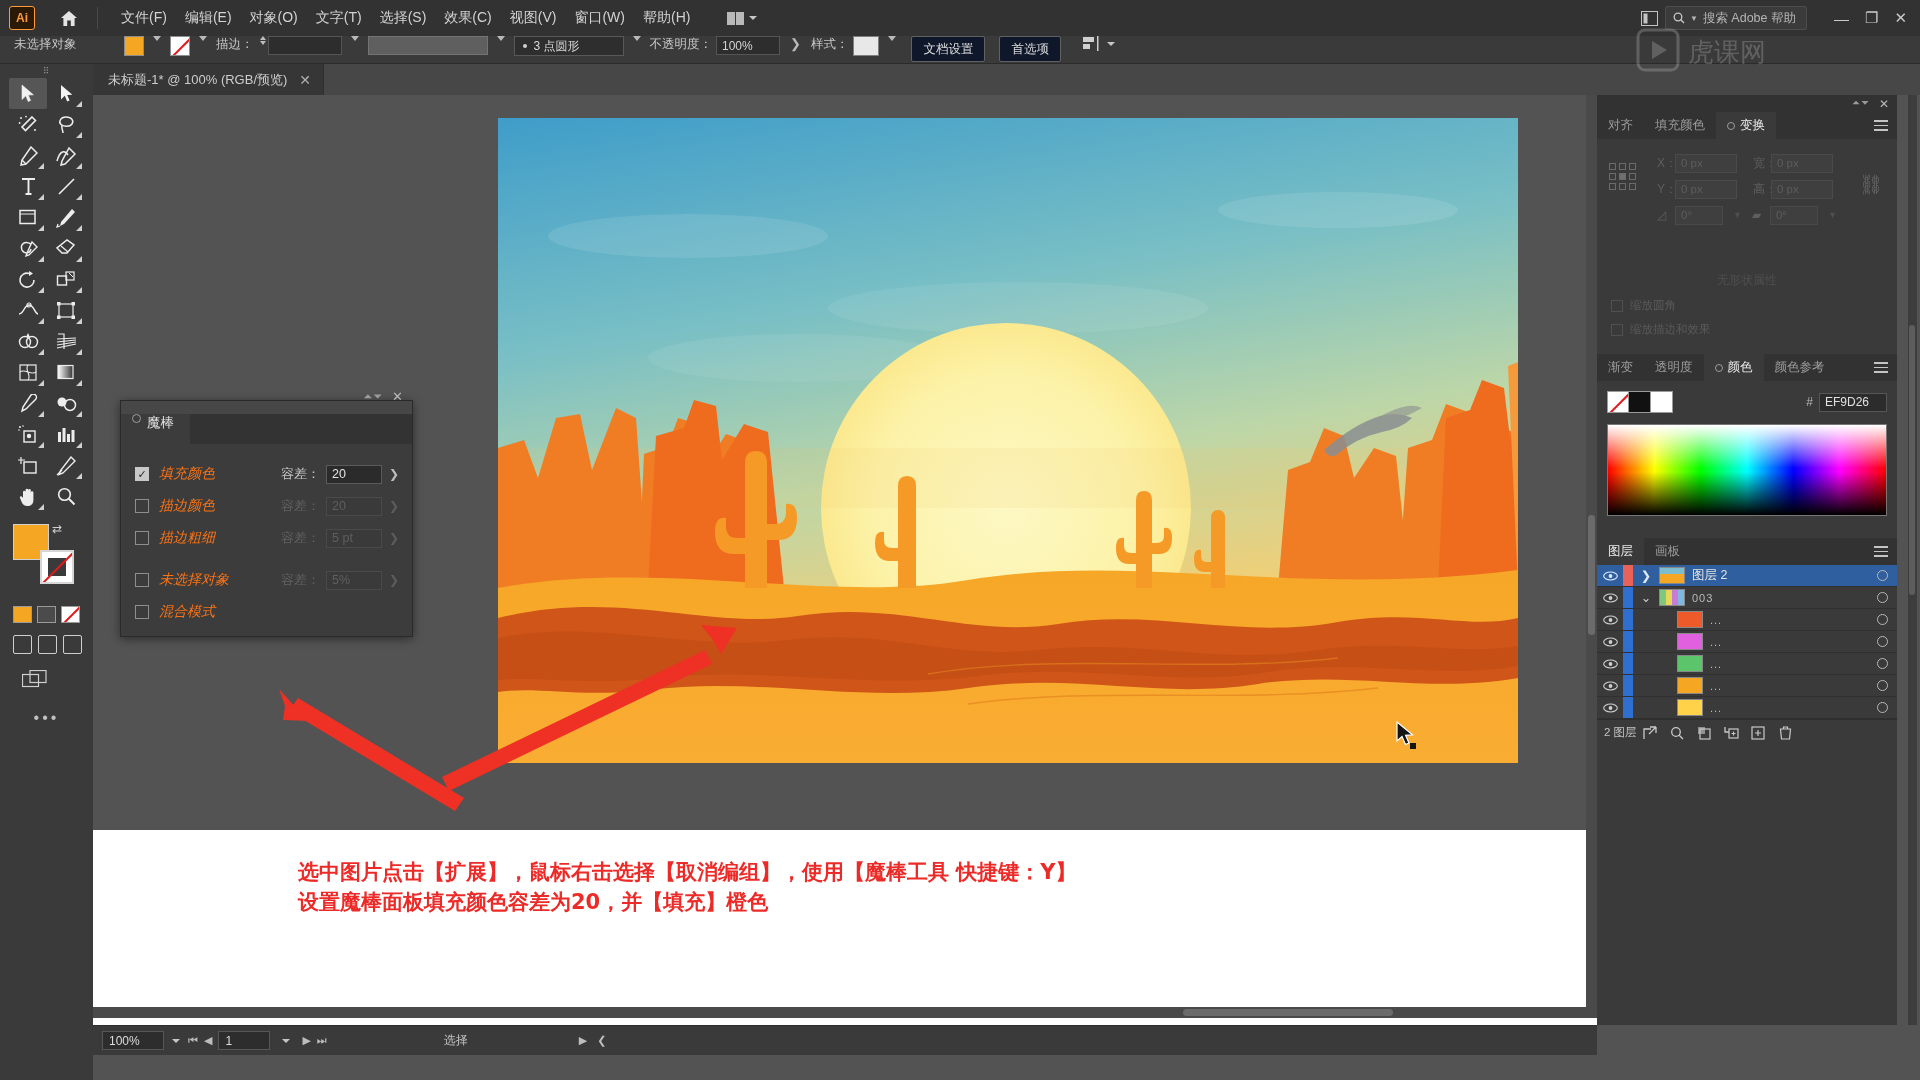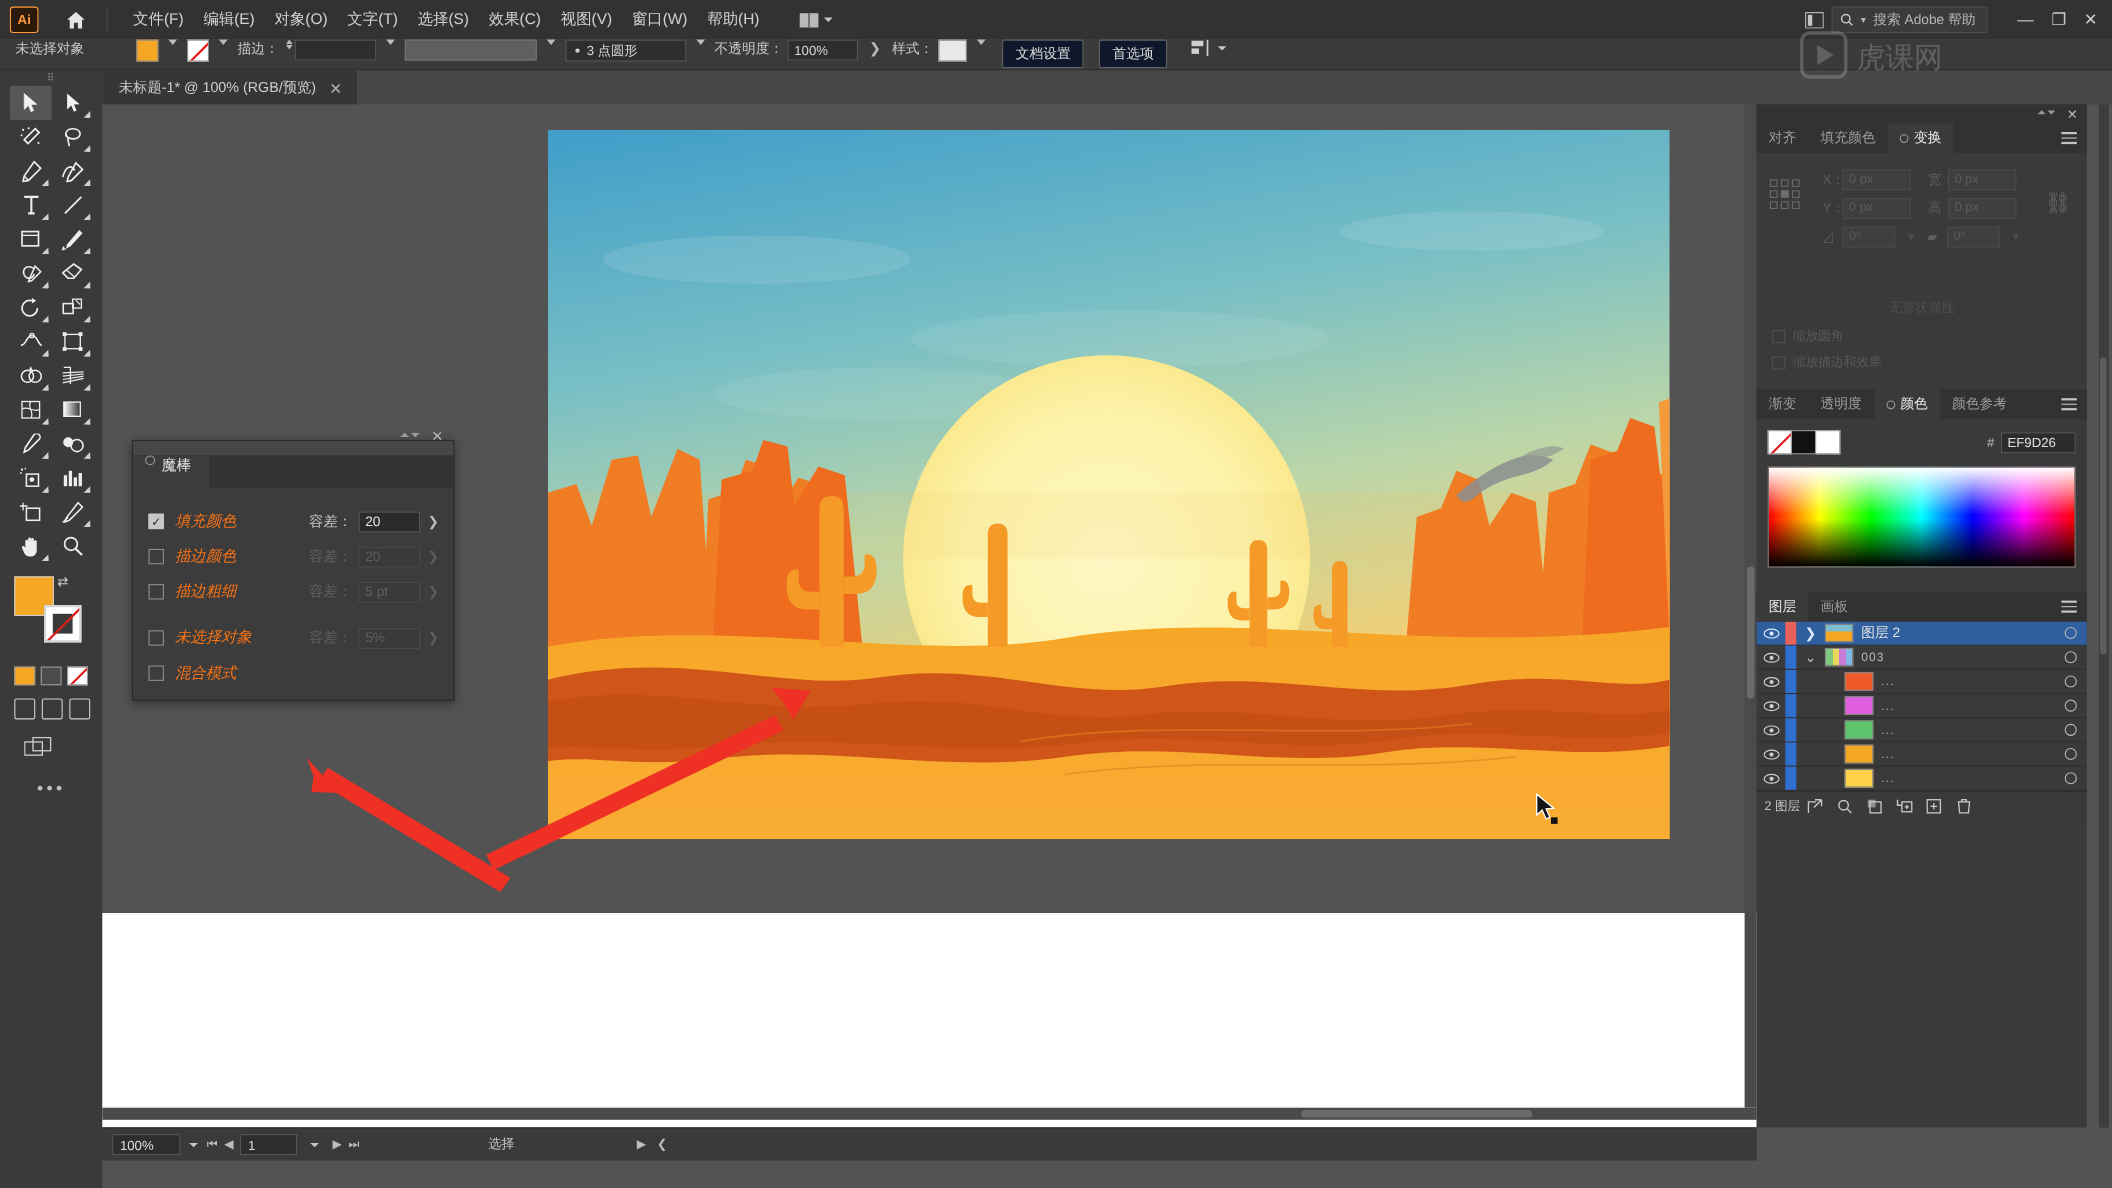--- a/index.html
+++ b/index.html
@@ -754,20 +754,24 @@
         </div>
 
         <div class="mw-row">
           <div class="mw-chk"></div>
           <div class="mw-name">混合模式</div>
         </div>
       </div>
     </div>
 
     <div class="white-sheet"></div>
+    <div class="annot-text">
+      <div>选中图片点击【扩展】，鼠标右击选择【取消编组】，使用【魔棒工具 快捷键：Y】</div>
+      <div>设置魔棒面板填充颜色容差为20，并【填充】橙色</div>
+    </div>
 
     <svg class="arrow-svg">
       <g fill="#ee3124">
 
         <path d="M205 603 L371 703 L362 716 L196 616 Z"></path>
         <path d="M186 594 L215 626 L190 625 L192 611 Z"></path>
 
         <path d="M349 682 L612 555 L619 569 L356 696 Z"></path>
         <path d="M480 435 L516 438 L500 464 L492 450 Z" transform="translate(128,95)"></path>
       </g>

